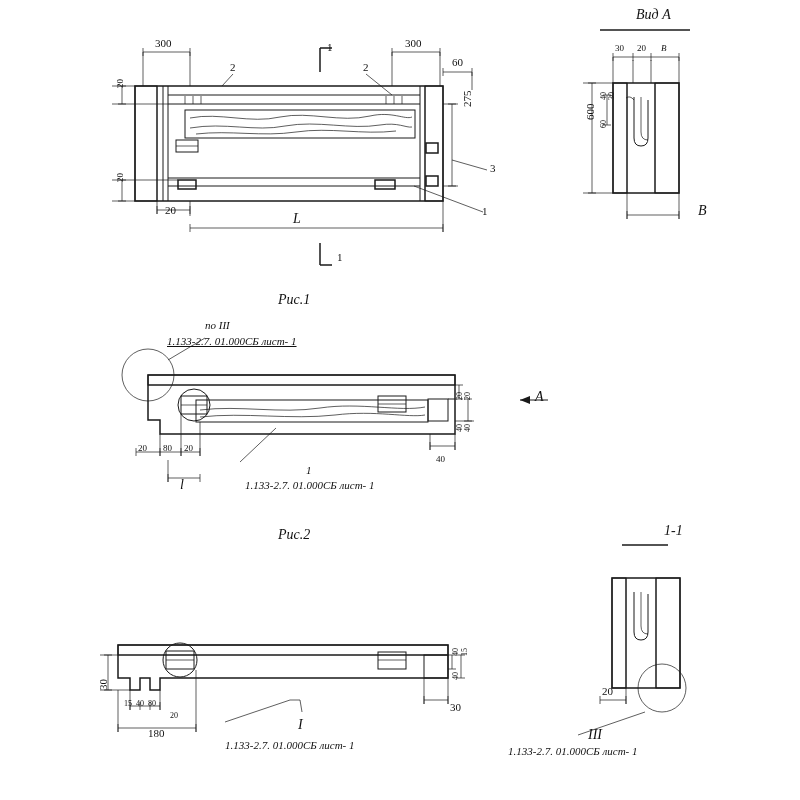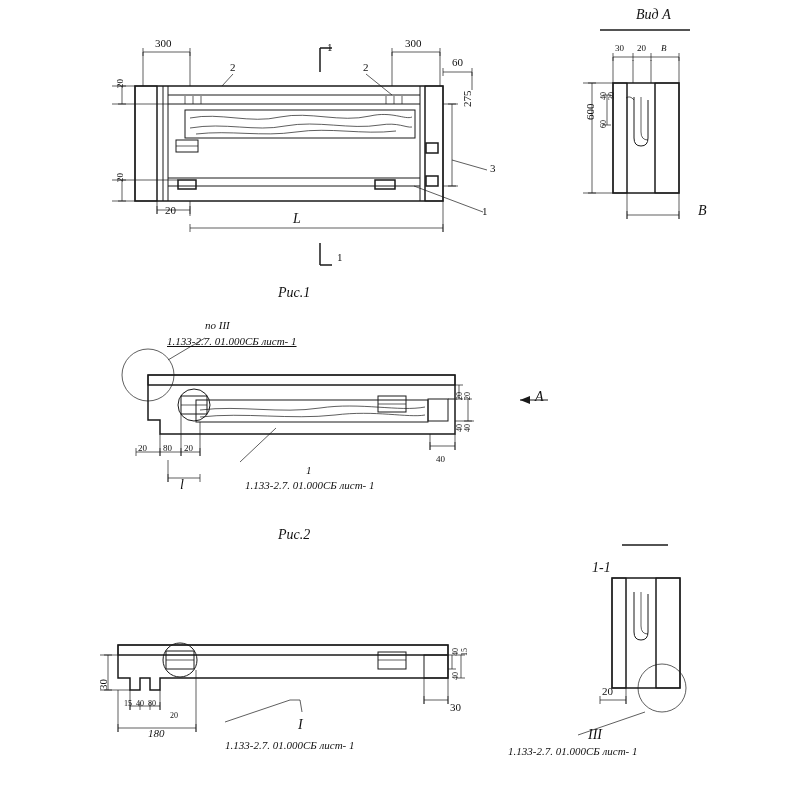--- a/index.html
+++ b/index.html
@@ -272,21 +272,21 @@
   <div class="lbl rot90 small" style="left:116px; top:182px;">20</div>
   <div class="lbl rot90" style="left:462px; top:107px;">275</div>
   <div class="lbl" style="left:165px; top:205px;">20</div>
   <div class="lbl big ital" style="left:293px; top:212px;">L</div>
   <div class="lbl" style="left:327px; top:42px;">1</div>
   <div class="lbl" style="left:337px; top:252px;">1</div>
   <div class="lbl" style="left:482px; top:206px;">1</div>
   <div class="lbl" style="left:230px; top:62px;">2</div>
   <div class="lbl" style="left:363px; top:62px;">2</div>
   <div class="lbl" style="left:490px; top:163px;">3</div>
-  <div class="lbl big ital" style="left:278px; top:286px;">Рис.1</div>
+  <div class="lbl big ital" style="left:278px; top:293px;">Рис.1</div>
 
   <div class="lbl big ital" style="left:612px; top:8px;margin-left:24px;">Вид А</div>
   <div class="lbl small" style="left:615px; top:44px;">30</div>
   <div class="lbl small" style="left:637px; top:44px;">20</div>
   <div class="lbl small ital" style="left:661px; top:44px;">В</div>
   <div class="lbl rot90" style="left:585px; top:120px;">600</div>
   <div class="lbl rot90 tiny" style="left:600px; top:100px;">40</div>
   <div class="lbl rot90 tiny" style="left:608px; top:100px;">30</div>
   <div class="lbl rot90 tiny" style="left:600px; top:128px;">60</div>
   <div class="lbl big ital" style="left:698px; top:204px;">В</div>
@@ -305,26 +305,26 @@
   <div class="lbl rot90 tiny" style="left:464px; top:432px;">40</div>
   <div class="lbl small" style="left:436px; top:455px;">40</div>
   <div class="lbl big ital" style="left:180px; top:478px;">l</div>
   <div class="lbl big ital" style="left:278px; top:528px;">Рис.2</div>
 
   <div class="lbl rot90" style="left:98px; top:690px;">30</div>
   <div class="lbl tiny" style="left:124px; top:700px;">15</div>
   <div class="lbl tiny" style="left:136px; top:700px;">40</div>
   <div class="lbl tiny" style="left:148px; top:700px;">80</div>
   <div class="lbl tiny" style="left:170px; top:712px;">20</div>
-  <div class="lbl" style="left:148px; top:728px;font-style:italic;">180</div>
+  <div class="lbl" style="left:148px; top:728px;">180</div>
   <div class="lbl" style="left:450px; top:702px;">30</div>
   <div class="lbl rot90 tiny" style="left:452px; top:656px;">40</div>
   <div class="lbl rot90 tiny" style="left:461px; top:656px;">15</div>
   <div class="lbl rot90 tiny" style="left:452px; top:680px;">40</div>
   <div class="lbl big ital" style="left:298px; top:718px;">I</div>
   <div class="lbl ital" style="left:225px; top:740px;">1.133-2.7. 01.000СБ лист- 1</div>
 
-  <div class="lbl big ital" style="left:592px; top:524px;margin-top:37px;">1-1</div>
+  <div class="lbl big ital" style="left:664px; top:524px;">1-1</div>
   <div class="lbl" style="left:602px; top:686px;">20</div>
   <div class="lbl big ital" style="left:588px; top:728px;">III</div>
   <div class="lbl ital" style="left:508px; top:746px;">1.133-2.7. 01.000СБ лист- 1</div>
 
 </div>
 
 </body></html>

